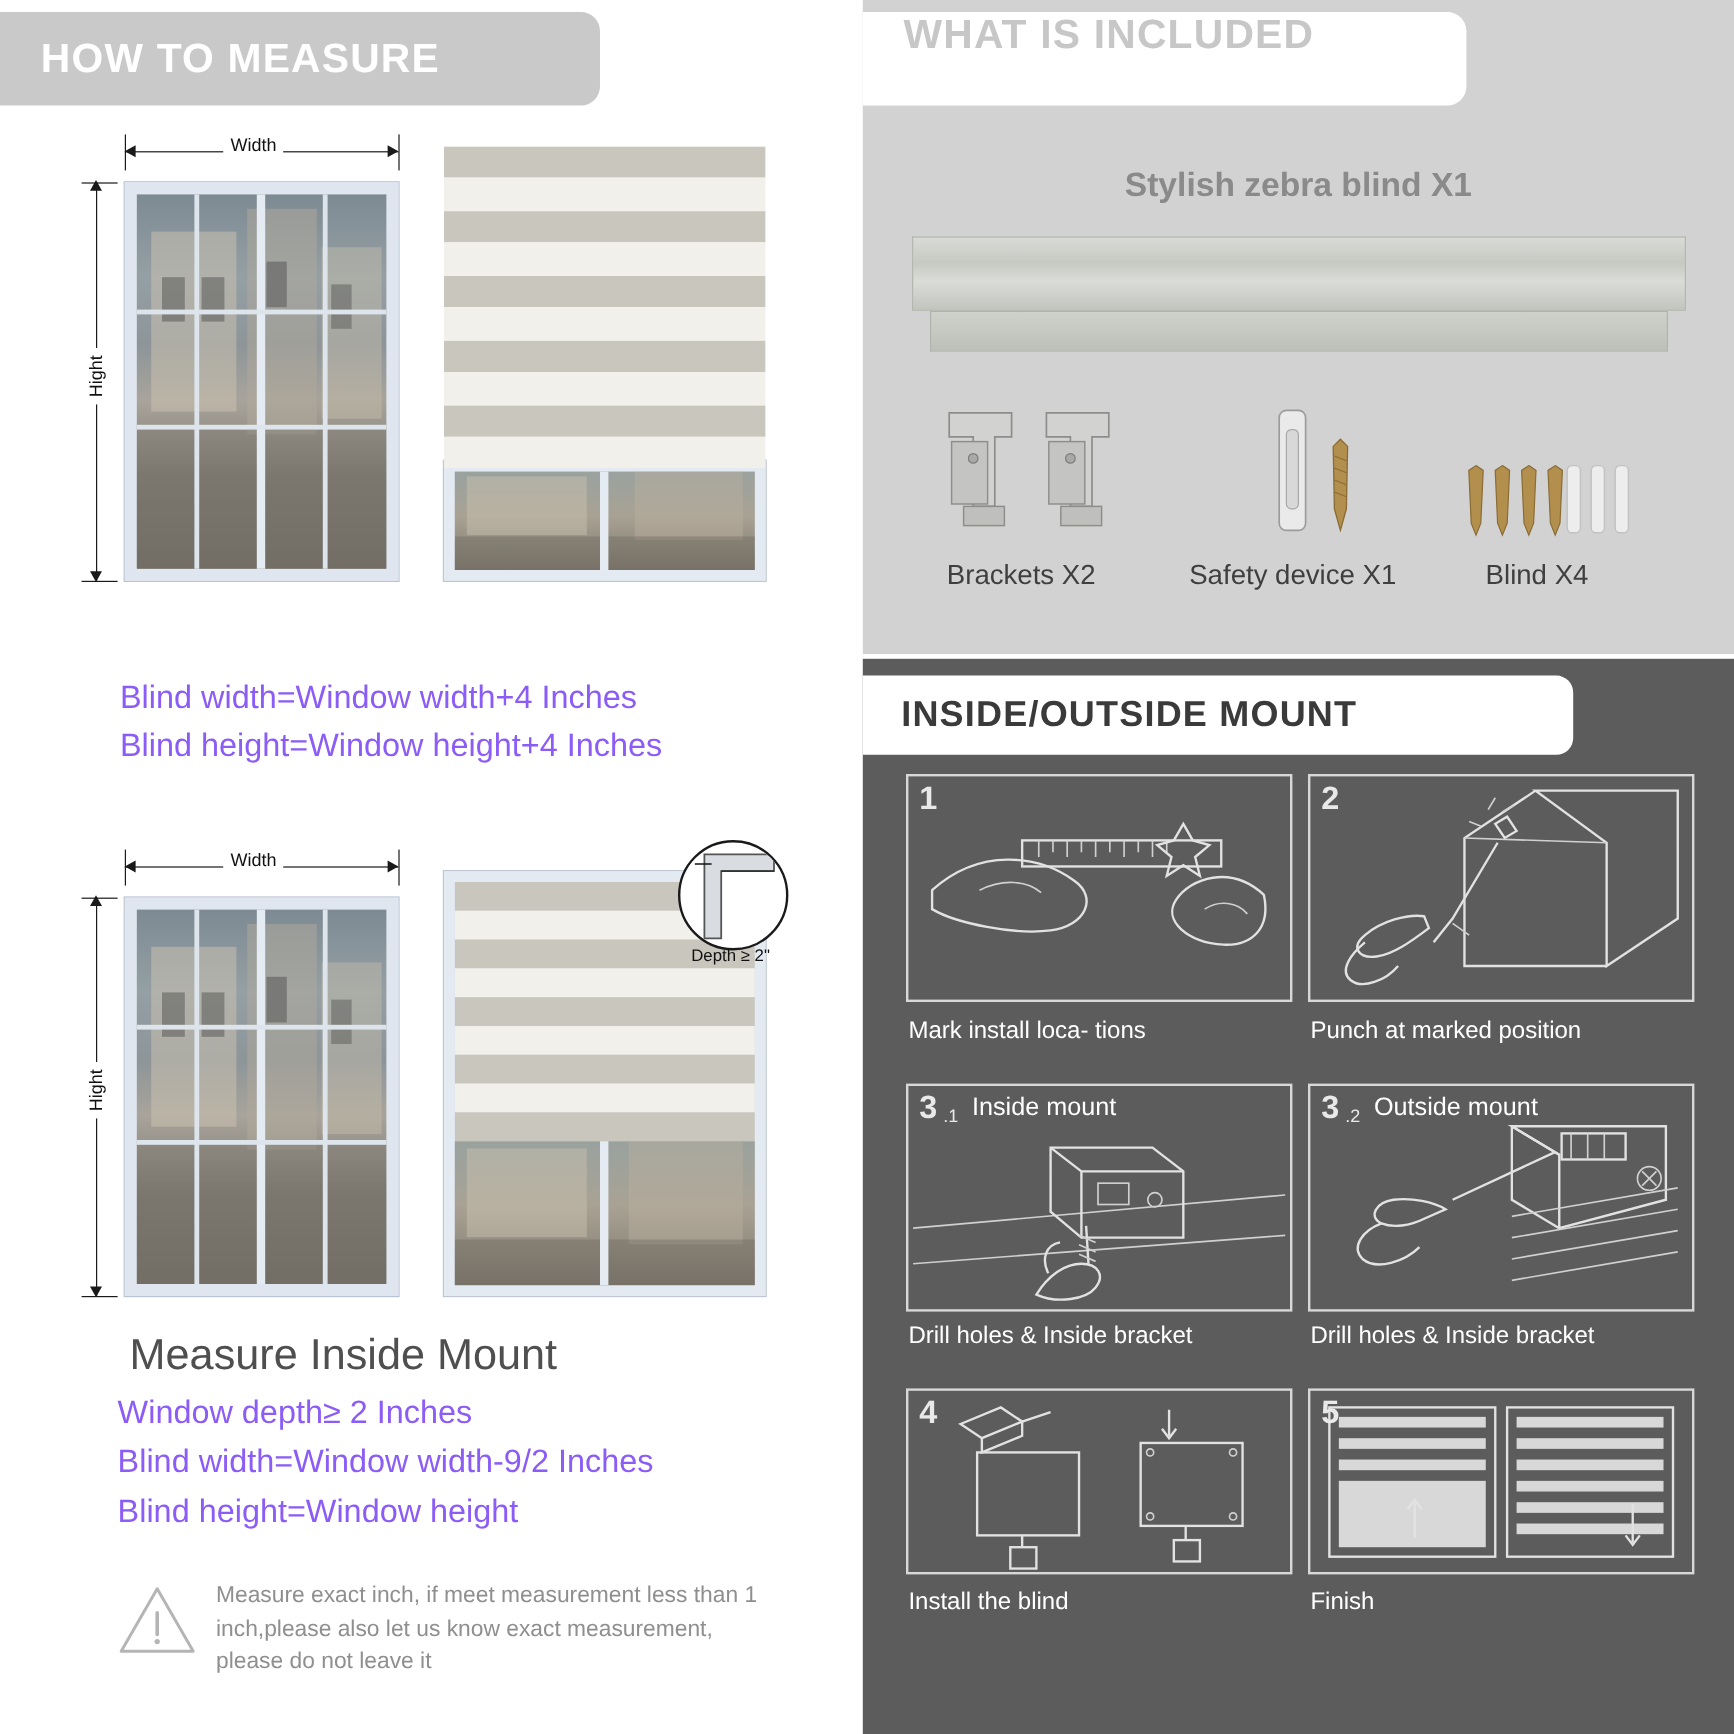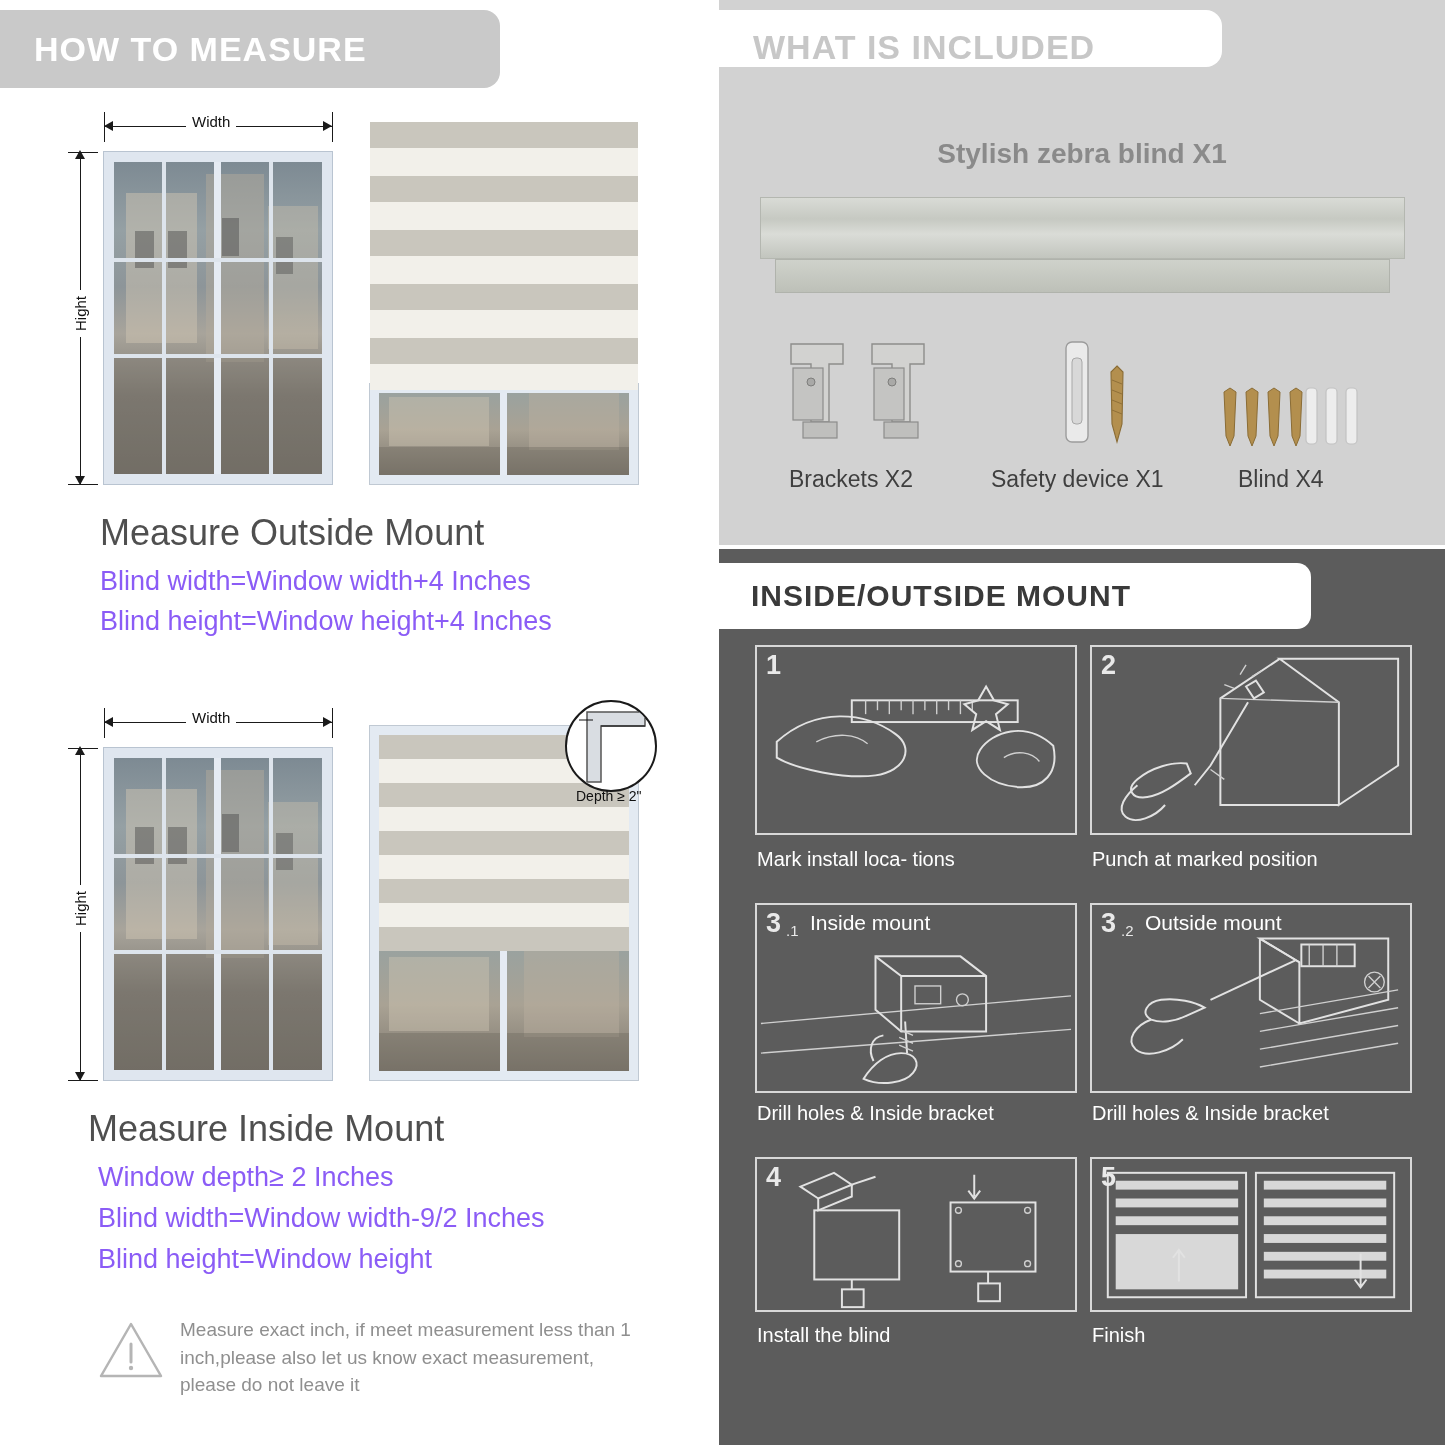--- a/index.html
+++ b/index.html
@@ -98,23 +98,23 @@
     position:absolute; left:82px; top:0; width:470px;
     font-size:19px; color:#8f8f8f; line-height:1.45;
   }
 
   
   .right-top {
     position:absolute; left:719px; top:0; width:726px; height:545px;
     background:#d2d2d2;
   }
   .banner2 {
-    position:absolute; left:719px; top:10px; width:503px; height:57px;
+    position:absolute; left:719px; top:10px; width:503px; height:78px;
     background:#ffffff; border-radius:0 16px 16px 0;
-    display:flex; align-items:flex-end;
+    display:flex; align-items:flex-start;
   }
   .banner2-text {
     color:#c7c7c7; font-size:34px; font-weight:bold; letter-spacing:1px;
     padding-left:34px;
   }
   .incl-title {
     position:absolute; left:719px; top:138px; width:726px; text-align:center;
     font-size:28px; font-weight:bold; color:#8a8a8a;
   }
   .blind-rail {
@@ -225,21 +225,20 @@
         <div class="stripe-light" style="position:absolute;left:0;top:80px;width:100%;height:28px;"></div>
         <div class="stripe-dark" style="position:absolute;left:0;top:108px;width:100%;height:26px;"></div>
         <div class="stripe-light" style="position:absolute;left:0;top:134px;width:100%;height:28px;"></div>
         <div class="stripe-dark" style="position:absolute;left:0;top:162px;width:100%;height:26px;"></div>
         <div class="stripe-light" style="position:absolute;left:0;top:188px;width:100%;height:28px;"></div>
         <div class="stripe-dark" style="position:absolute;left:0;top:216px;width:100%;height:26px;"></div>
         <div class="stripe-light" style="position:absolute;left:0;top:242px;width:100%;height:26px;"></div>
       </div>
     </div>
 
-    <div class="sec-title" style="left:100px; top:512px;">Measure Outside Mount</div>
     <div class="sec-line" style="left:100px; top:566px;">Blind width=Window width+4 Inches</div>
     <div class="sec-line" style="left:100px; top:606px;">Blind height=Window height+4 Inches</div>
 
     <div class="dim-line-h" style="left:104px; top:722px; width:228px;"></div>
     <div class="arrow left" style="left:104px; top:717px;"></div>
     <div class="arrow right" style="left:323px; top:717px;"></div>
     <div class="tick-v" style="left:104px; top:708px; height:30px;"></div>
     <div class="tick-v" style="left:332px; top:708px; height:30px;"></div>
     <div class="dim-label" style="left:186px; top:709px;">Width</div>
 
@@ -291,21 +290,21 @@
 
     <div class="depth-circle" style="left:565px; top:700px; width:92px; height:92px;">
       <svg width="92" height="92" viewBox="0 0 92 92">
         <path d="M20 10 L78 10 L78 24 L34 24 L34 80 L20 80 Z" fill="#d9dde2" stroke="#555" stroke-width="1.5"></path>
         <path d="M34 24 L78 24" stroke="#333" stroke-width="1.5" fill="none"></path>
         <path d="M12 18 L26 18" stroke="#111" stroke-width="1.2"></path>
       </svg>
     </div>
     <div class="depth-label" style="left:576px; top:788px;">Depth ≥ 2"</div>
 
-    <div class="sec-title" style="left:88px; top:1108px;">Measure Inside Mount</div>
+    <div class="sec-title" style="left:108px; top:1108px;">Measure Inside Mount</div>
     <div class="sec-line" style="left:98px; top:1162px;">Window depth≥ 2 Inches</div>
     <div class="sec-line" style="left:98px; top:1203px;">Blind width=Window width-9/2 Inches</div>
     <div class="sec-line" style="left:98px; top:1244px;">Blind height=Window height</div>
 
     <div class="note-box">
       <svg class="warn-tri" viewBox="0 0 66 60">
         <path d="M33 4 L63 56 L3 56 Z" fill="none" stroke="#b5b5b5" stroke-width="2.5" stroke-linejoin="round"></path>
         <line x1="33" y1="24" x2="33" y2="42" stroke="#b5b5b5" stroke-width="3" stroke-linecap="round"></line>
         <circle cx="33" cy="48" r="2.2" fill="#b5b5b5"></circle>
       </svg>

